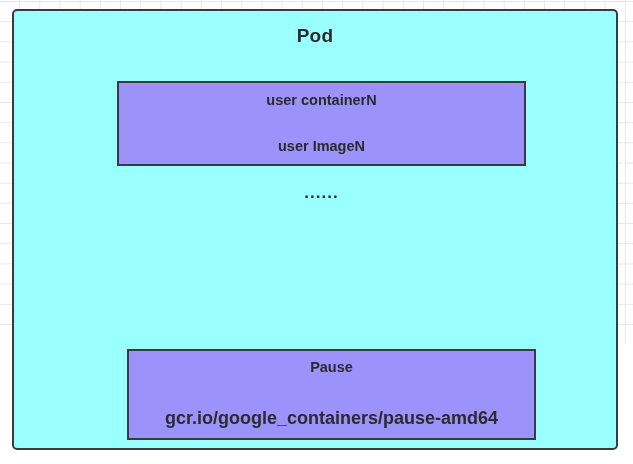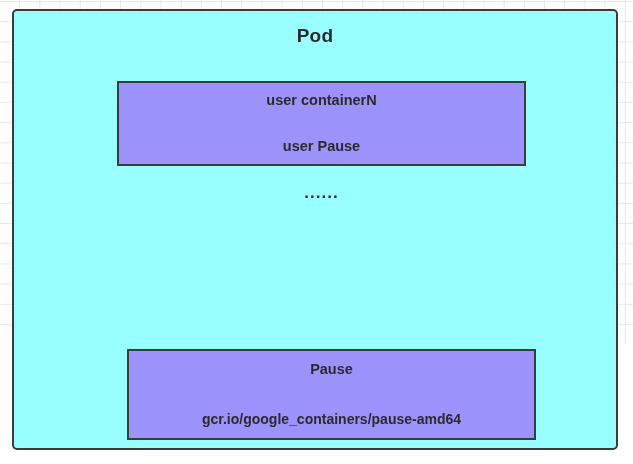--- a/index.html
+++ b/index.html
@@ -74,21 +74,21 @@
     font-weight: bold;
     color: #2b2b2b;
     text-align: center;
     line-height: 1.2;
     white-space: nowrap;
   }
   .box-line.first  { margin-bottom: 14px; }
   .box-line.second { margin-top: 14px; }
 
   .box-pause .box-line.first  { margin-bottom: 16px; }
-  .box-pause .box-line.second { margin-top: 16px; font-size: 14px; }
+  .box-pause .box-line.second { margin-top: 16px; font-size: 18px; }
 
   
   .ellipsis {
     position: absolute;
     left: 103px;
     top: 172px;
     width: 409px;
     text-align: center;
     font-size: 17px;
     font-weight: bold;
@@ -100,21 +100,21 @@
 <body>
 
 <div id="canvas">
 
   <div class="pod-box">
 
     <div class="pod-title">Pod</div>
 
     <div class="container-box box-n">
       <div class="box-line first">user containerN</div>
-      <div class="box-line second">user Pause</div>
+      <div class="box-line second">user ImageN</div>
     </div>
 
     <div class="ellipsis">......</div>
 
 
     <div class="container-box box-pause">
       <div class="box-line first">Pause</div>
       <div class="box-line second">gcr.io/google_containers/pause-amd64</div>
     </div>
 

